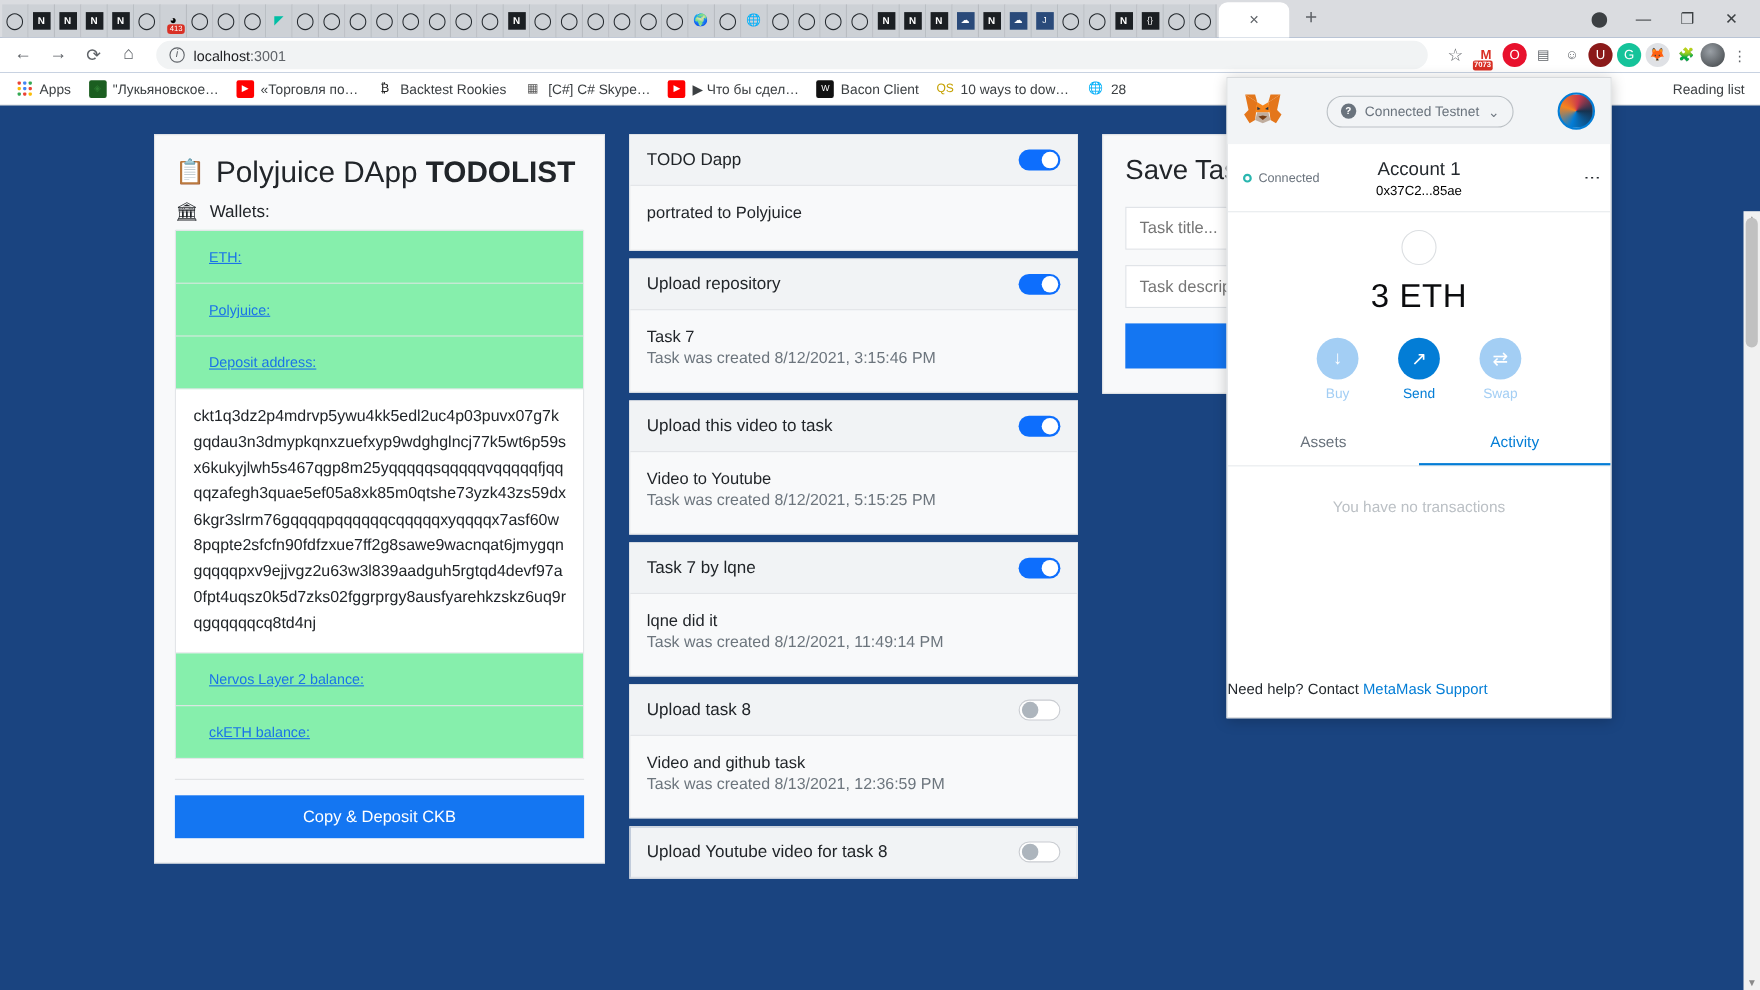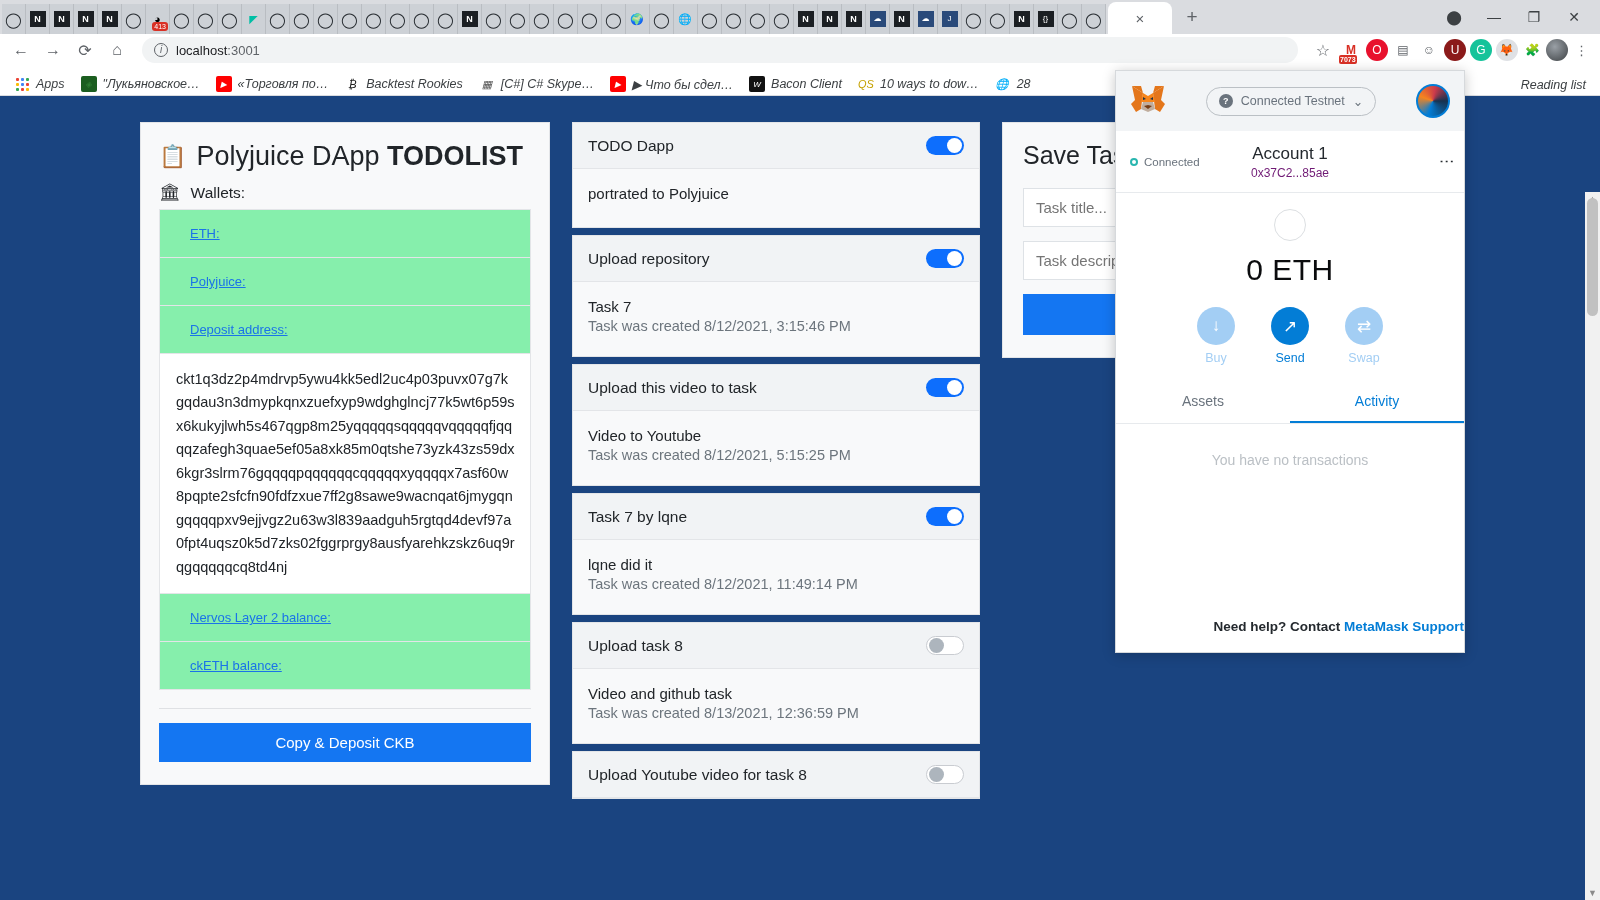--- a/index.html
+++ b/index.html
@@ -72,23 +72,23 @@
     display: flex; align-items: center; justify-content: center;
     font-size: 12px; position: relative;
   }
   .gmbadge { position: absolute; bottom: -3px; left: -1px; background: #d93025; color: #fff;
              font-size: 7px; border-radius: 2px; padding: 0 1px; line-height: 9px; }
   .avatar-ic { width: 22px; height: 22px; border-radius: 50%;
                background: radial-gradient(circle at 40% 35%, #9aa0a6, #3c4043); }
   .kebab { width: 24px; text-align: center; color: #5f6368; letter-spacing: 1px; font-size: 13px; }
 
   .bookmarks {
-    height: 30px; background: #fff; display: flex; align-items: flex-end;
+    height: 30px; background: #fff; display: flex; align-items: center;
     padding: 0 8px; gap: 4px; border-bottom: 1px solid #dadce0;
-    font-size: 12.5px; color: #3c4043; overflow: hidden; font-style: italic;
+    font-size: 12.5px; color: #3c4043; overflow: hidden;
   }
   .bm { display: flex; align-items: center; gap: 6px; padding: 3px 6px;
         white-space: nowrap; border-radius: 4px; flex: 0 0 auto; }
   .bm-ic { width: 16px; height: 16px; display: flex; align-items: center;
            justify-content: center; font-size: 11px; border-radius: 2px; }
   .apps-grid { display: grid; grid-template-columns: repeat(3,3px);
                grid-template-rows: repeat(3,3px); gap: 2px; }
   .apps-grid i { display: block; width: 3px; height: 3px; background: #5f6368; border-radius: 1px; }
   .apps-grid i:nth-child(1){background:#ea4335}.apps-grid i:nth-child(2){background:#4285f4}
   .apps-grid i:nth-child(3){background:#34a853}.apps-grid i:nth-child(4){background:#fbbc04}
@@ -182,42 +182,42 @@
   .acct-blob { width: 34px; height: 34px; border-radius: 50%; flex: 0 0 auto;
                background: conic-gradient(from 200deg, #037dd6, #f5841f 90deg, #cc3a4b 170deg, #16324f 250deg, #037dd6);
                border: 2px solid #037dd6; }
   .mm-acct { height: 62px; display: flex; align-items: center; padding: 0 14px;
              border-bottom: 1px solid #e7eaed; position: relative; }
   .connected { display: flex; align-items: center; gap: 6px; font-size: 11.5px; color: #6a737d; }
   .dot-green { width: 8px; height: 8px; border-radius: 50%; background: #fff;
                border: 2px solid #29b6af; }
   .acct-center { position: absolute; left: 0; right: 0; text-align: center; pointer-events: none; }
   .acct-name { font-size: 17px; color: #24292e; }
-  .acct-addr { font-size: 12px; color: #701a75; margin-top: 2px; }
+  .acct-addr { font-size: 12px; color: #000000; margin-top: 2px; }
   .mm-kebab { margin-left: auto; color: #24292e; font-size: 15px; letter-spacing: 1px;
               line-height: 6px; writing-mode: vertical-rl; }
   .mm-balance { text-align: center; padding: 16px 0 6px; }
   .coin { width: 32px; height: 32px; border-radius: 50%; border: 1px solid #dcdfe2; margin: 0 auto 12px; }
   .eth-amt { font-size: 30px; color: #0b0c0e; letter-spacing: .5px; }
   .mm-actions { display: flex; justify-content: center; gap: 36px; padding: 14px 0 16px; }
   .act { text-align: center; }
   .act-circ { width: 38px; height: 38px; border-radius: 50%; display: flex;
               align-items: center; justify-content: center; margin: 0 auto 6px;
               color: #fff; font-size: 17px; }
   .act-circ.dim { background: #a3cef4; }
   .act-circ.hot { background: #037dd6; }
   .act-lbl { font-size: 12.5px; }
   .act-lbl.dim { color: #a3cef4; }
   .act-lbl.hot { color: #037dd6; }
   .mm-tabs { display: flex; border-bottom: 1px solid #e7eaed; }
   .mm-tab { flex: 1; text-align: center; padding: 12px 0; font-size: 14px; color: #6a737d; }
   .mm-tab.sel { color: #037dd6; border-bottom: 2px solid #037dd6; }
   .mm-empty { flex: 1; display: flex; justify-content: center; padding-top: 28px;
               font-size: 14px; color: #bbc0c5; }
-  .mm-foot { text-align: right; padding: 14px 0 18px; font-size: 13.5px; color: #24292e; font-weight: bold; }
+  .mm-foot { text-align: left; padding: 14px 0 18px; font-size: 13.5px; color: #24292e; }
   .mm-foot a { color: #037dd6; text-decoration: none; }
 </style>
 </head>
 <body>
 
 <div id="browser">
 
   <div class="tabstrip">
     <div id="mini-tabs" style="display:flex;align-items:flex-end;">
         <div class="tab-mini">
@@ -600,21 +600,21 @@
       </div>
       <div class="acct-center">
         <div class="acct-name">Account 1</div>
         <div class="acct-addr">0x37C2...85ae</div>
       </div>
       <div class="mm-kebab">⋮</div>
     </div>
 
     <div class="mm-balance">
       <div class="coin"></div>
-      <div class="eth-amt">0 ETH</div>
+      <div class="eth-amt">3 ETH</div>
     </div>
 
     <div class="mm-actions" id="mm-actions">
         <div class="act">
           <div class="act-circ dim">↓</div>
           <div class="act-lbl dim">Buy</div>
         </div>
         <div class="act">
           <div class="act-circ hot">↗</div>
           <div class="act-lbl hot">Send</div>

